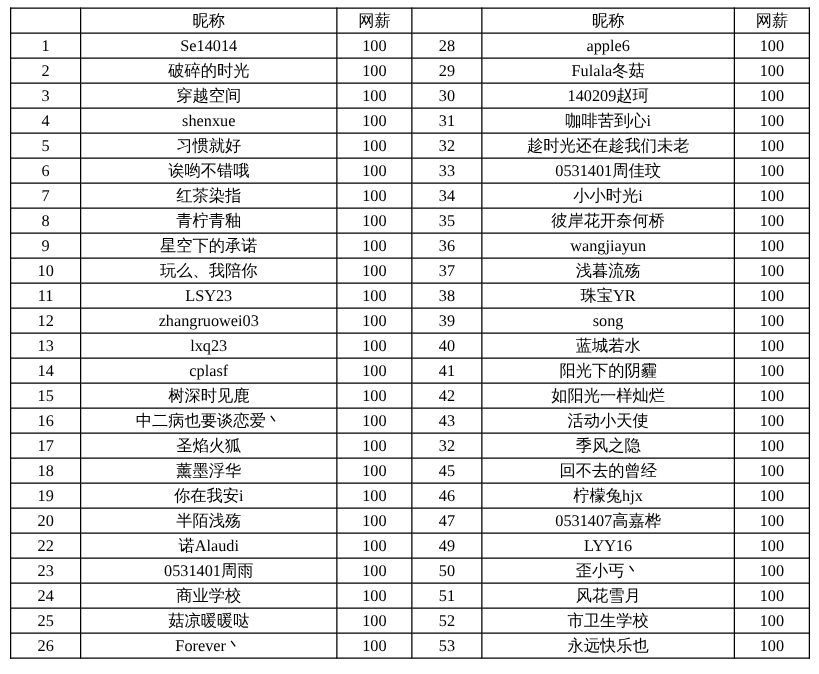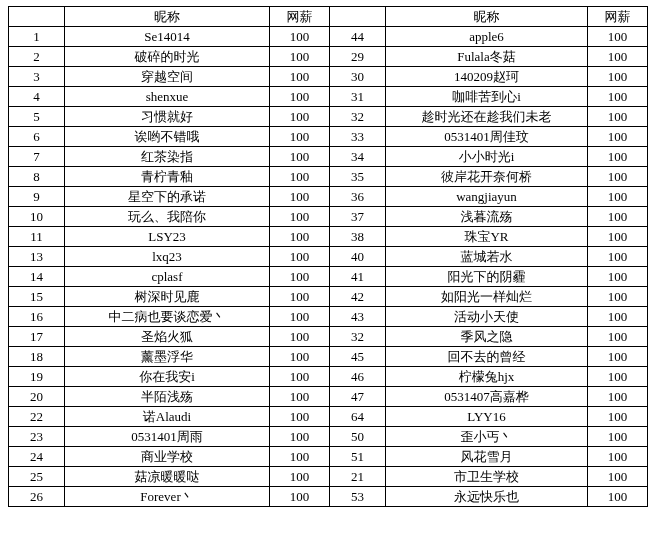--- a/index.html
+++ b/index.html
@@ -74,21 +74,21 @@
         <td class="empty"></td>
         <th class="header">昵称</th>
         <th class="header">网薪</th>
       </tr>
     </thead>
     <tbody id="table-body">
         <tr>
           <td class="idx-cell">1</td>
           <td class="name-cell">Se14014</td>
           <td class="pay-cell">100</td>
-          <td class="idx-cell">44</td>
+          <td class="idx-cell">28</td>
           <td class="name-cell">apple6</td>
           <td class="pay-cell">100</td>
         </tr>
         <tr>
           <td class="idx-cell">2</td>
           <td class="name-cell">破碎的时光</td>
           <td class="pay-cell">100</td>
           <td class="idx-cell">29</td>
           <td class="name-cell">Fulala冬菇</td>
           <td class="pay-cell">100</td>
@@ -159,20 +159,28 @@
         </tr>
         <tr>
           <td class="idx-cell">11</td>
           <td class="name-cell">LSY23</td>
           <td class="pay-cell">100</td>
           <td class="idx-cell">38</td>
           <td class="name-cell">珠宝YR</td>
           <td class="pay-cell">100</td>
         </tr>
         <tr>
+          <td class="idx-cell">12</td>
+          <td class="name-cell">zhangruowei03</td>
+          <td class="pay-cell">100</td>
+          <td class="idx-cell">39</td>
+          <td class="name-cell">song</td>
+          <td class="pay-cell">100</td>
+        </tr>
+        <tr>
           <td class="idx-cell">13</td>
           <td class="name-cell">lxq23</td>
           <td class="pay-cell">100</td>
           <td class="idx-cell">40</td>
           <td class="name-cell">蓝城若水</td>
           <td class="pay-cell">100</td>
         </tr>
         <tr>
           <td class="idx-cell">14</td>
           <td class="name-cell">cplasf</td>
@@ -226,21 +234,21 @@
           <td class="name-cell">半陌浅殇</td>
           <td class="pay-cell">100</td>
           <td class="idx-cell">47</td>
           <td class="name-cell">0531407高嘉桦</td>
           <td class="pay-cell">100</td>
         </tr>
         <tr>
           <td class="idx-cell">22</td>
           <td class="name-cell">诺Alaudi</td>
           <td class="pay-cell">100</td>
-          <td class="idx-cell">64</td>
+          <td class="idx-cell">49</td>
           <td class="name-cell">LYY16</td>
           <td class="pay-cell">100</td>
         </tr>
         <tr>
           <td class="idx-cell">23</td>
           <td class="name-cell">0531401周雨</td>
           <td class="pay-cell">100</td>
           <td class="idx-cell">50</td>
           <td class="name-cell">歪小丐丶</td>
           <td class="pay-cell">100</td>
@@ -250,21 +258,21 @@
           <td class="name-cell">商业学校</td>
           <td class="pay-cell">100</td>
           <td class="idx-cell">51</td>
           <td class="name-cell">风花雪月</td>
           <td class="pay-cell">100</td>
         </tr>
         <tr>
           <td class="idx-cell">25</td>
           <td class="name-cell">菇凉暖暖哒</td>
           <td class="pay-cell">100</td>
-          <td class="idx-cell">21</td>
+          <td class="idx-cell">52</td>
           <td class="name-cell">市卫生学校</td>
           <td class="pay-cell">100</td>
         </tr>
         <tr>
           <td class="idx-cell">26</td>
           <td class="name-cell">Forever丶</td>
           <td class="pay-cell">100</td>
           <td class="idx-cell">53</td>
           <td class="name-cell">永远快乐也</td>
           <td class="pay-cell">100</td>

